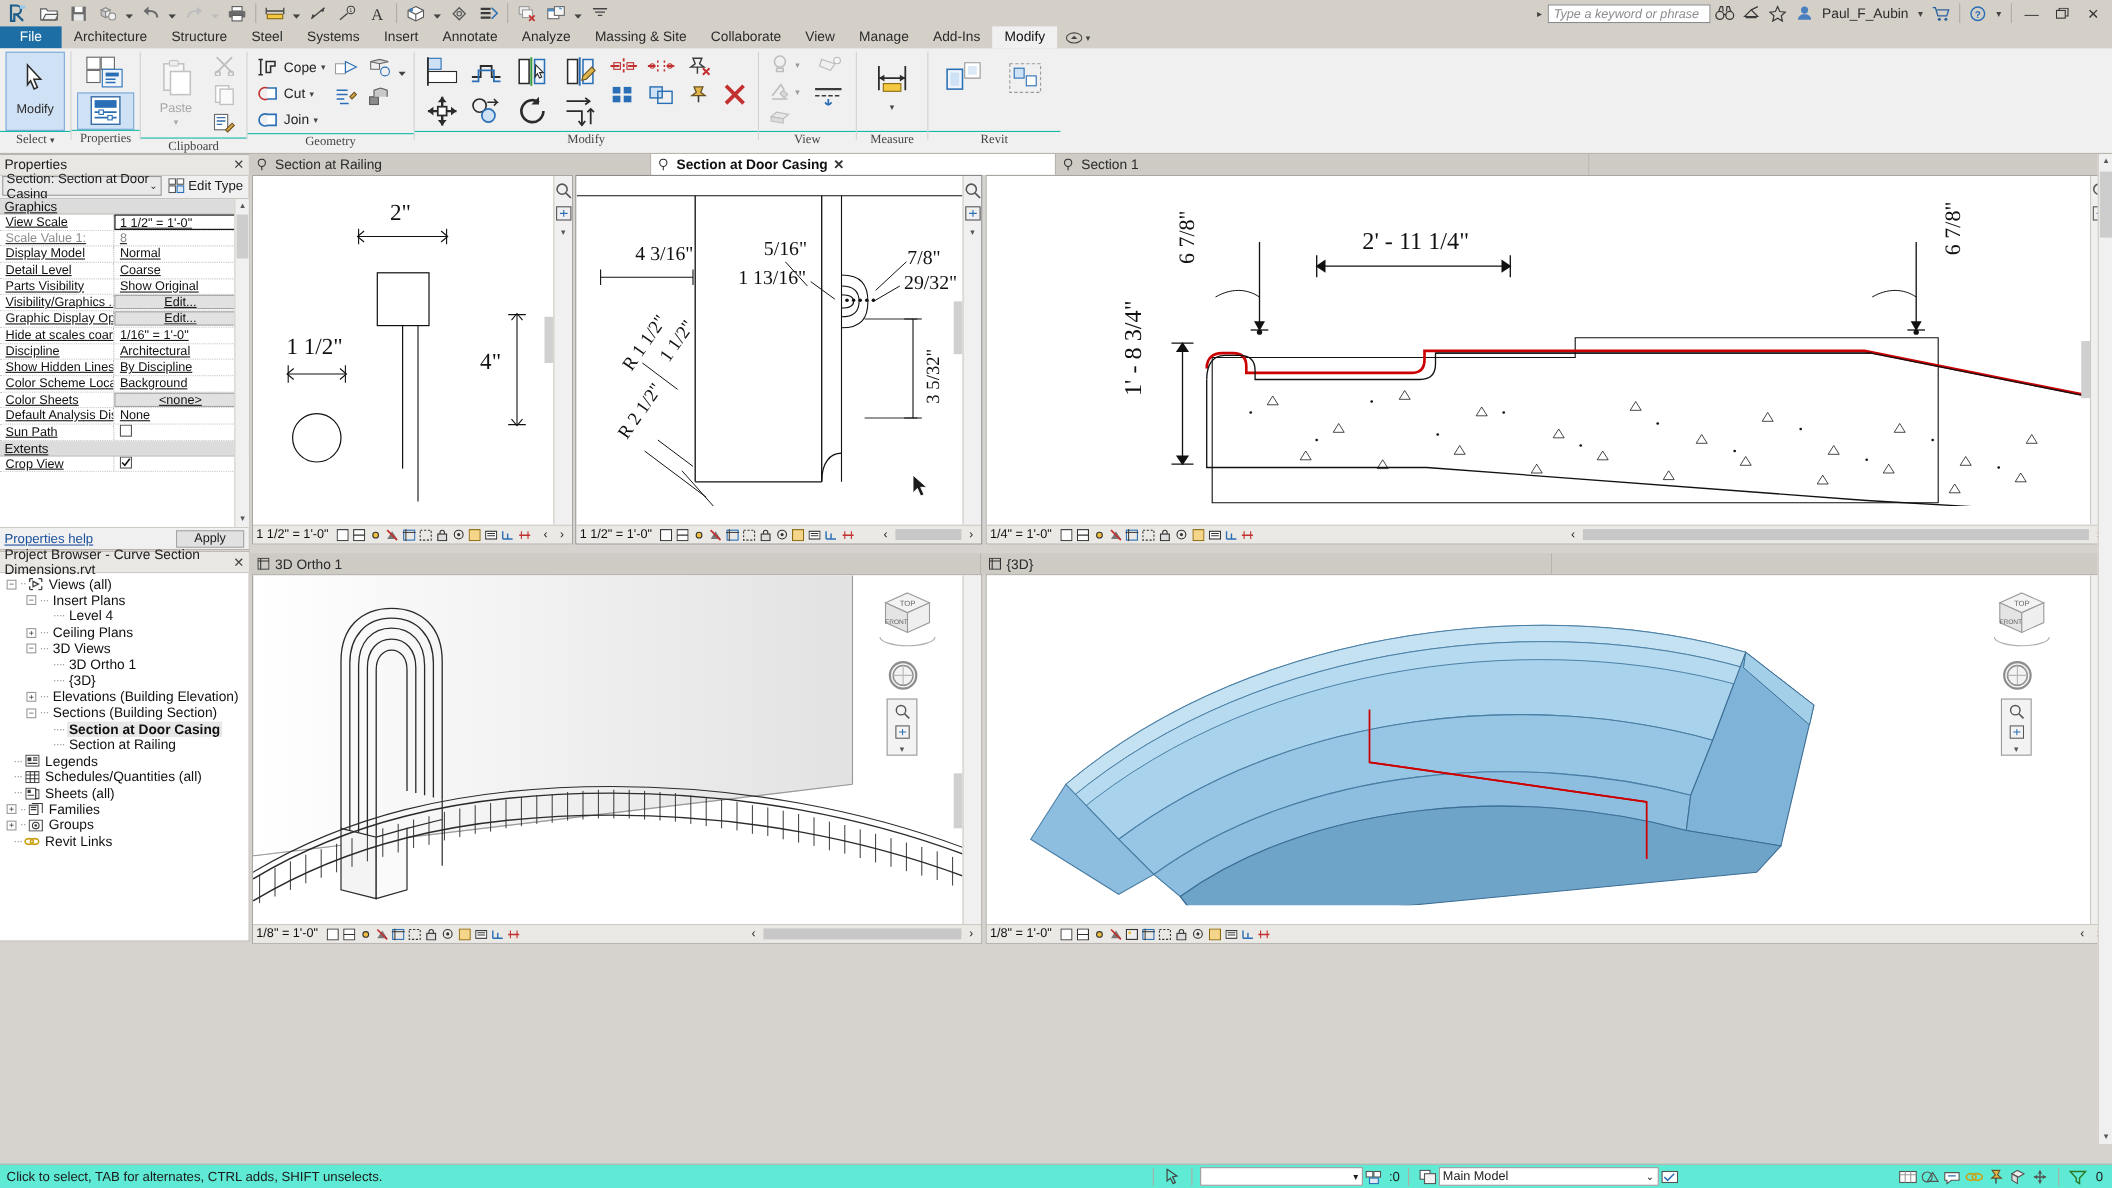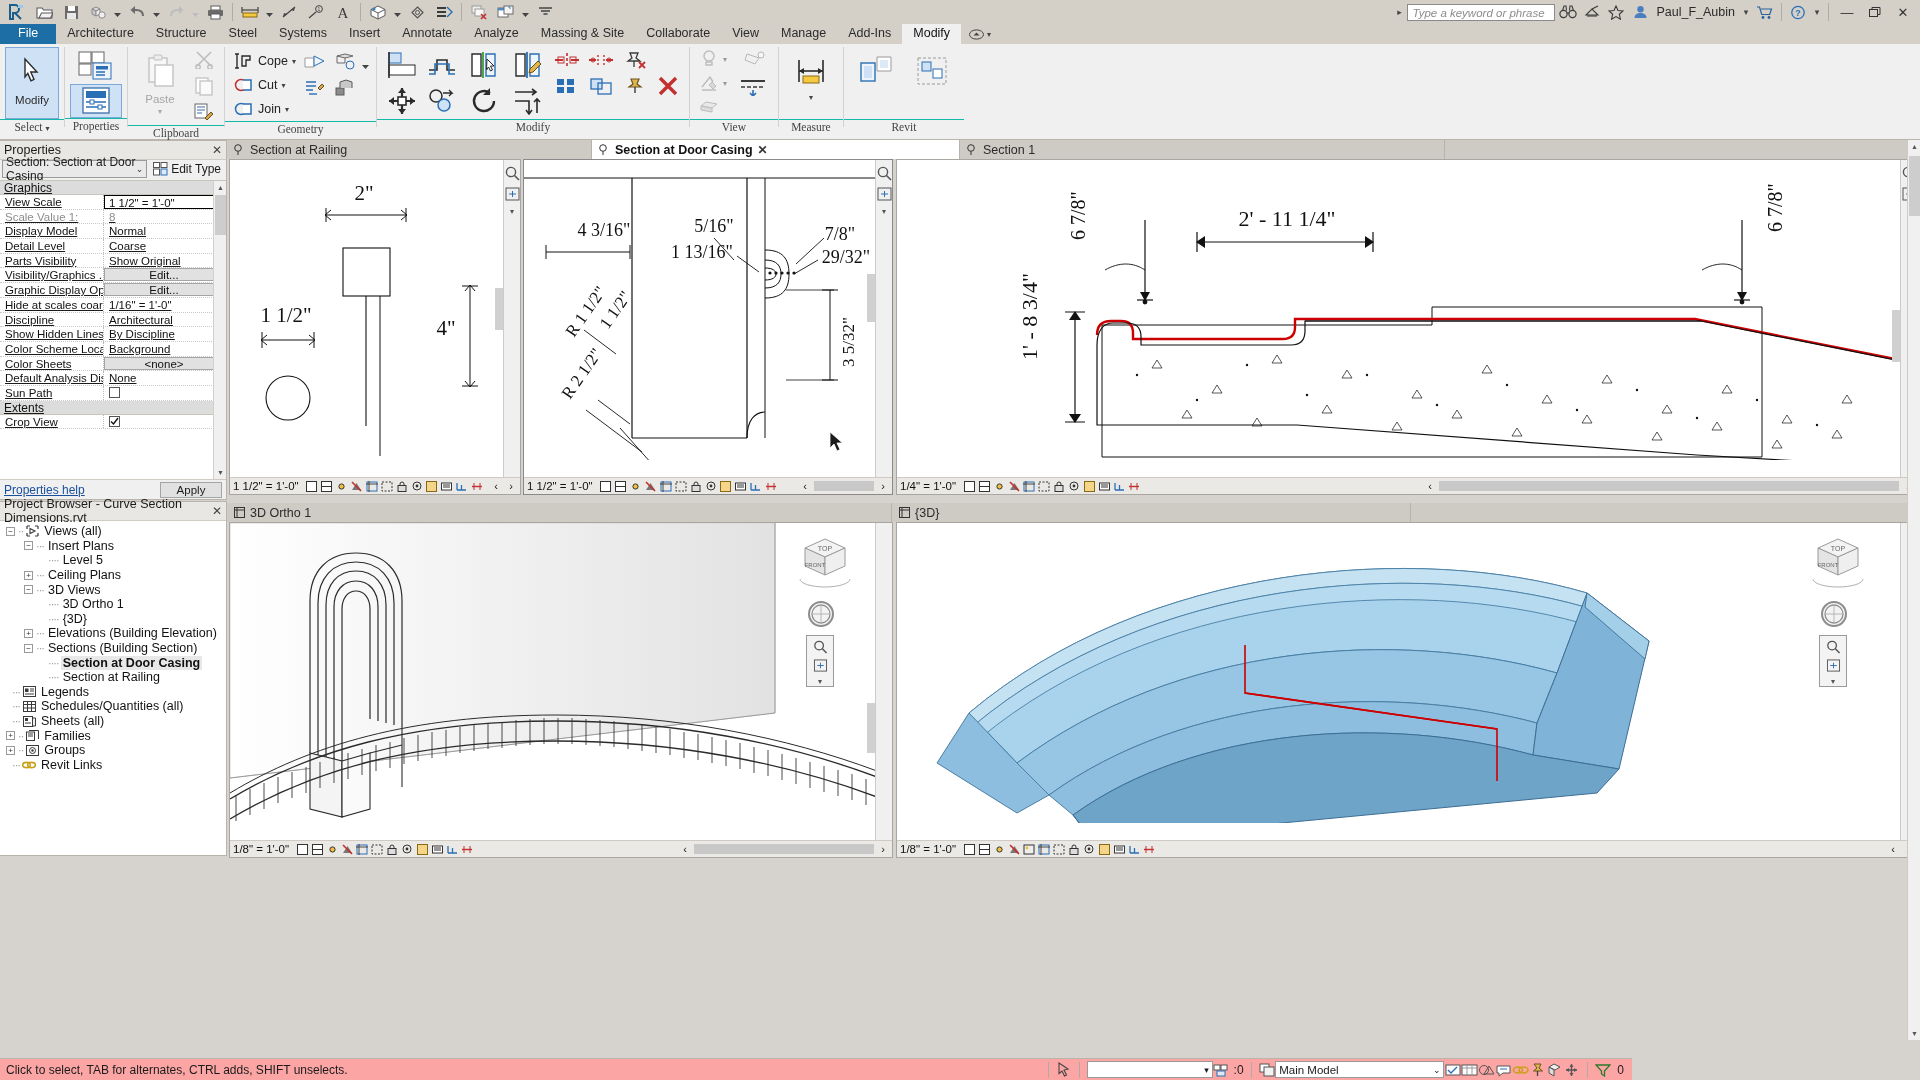--- a/index.html
+++ b/index.html
@@ -175,22 +175,22 @@
 
   
   .navcube { position:absolute; width:58px; height:56px; }
   .vwheel {
     position:absolute; width:26px; height:26px; border-radius:50%;
     border:2px solid #8d8d8d; background:#f3f3f3;
   }
 
   
   .statusbar {
-    position:absolute; left:0; bottom:0; width:1632px; height:22px;
-    background:#fca5a5; border-top:1px solid #b9b5ae;
+    position:absolute; left:0; bottom:0; width:1920px; height:22px;
+    background:#5eead4; border-top:1px solid #b9b5ae;
     display:flex; align-items:center; font-size:12px; color:#1b1b1b;
   }
   .sb-text { padding-left:6px; white-space:nowrap; }
   .sb-sep { width:1px; height:16px; background:#b0aca5; margin:0 7px; }
   .sb-combo {
     height:17px; border:1px solid #9a9a9a; background:#fff; display:flex;
     align-items:center; padding:0 3px; font-size:11.5px; min-width:110px;
   }
   .sb-combo .cv { margin-left:auto; font-size:9px; padding-left:6px; }
   .sb-icon { width:20px; height:18px; display:flex; align-items:center; justify-content:center; }
@@ -924,21 +924,21 @@
         <span class="lbl">Views (all)</span>
       </div>
 
       <div class="tnode" style="padding-left:22px;">
         <span class="exp">−</span>
           <span class="dashes">···</span>
         <span class="lbl">Insert Plans</span>
       </div>
       <div class="tnode" style="padding-left:46px;">
         <span class="dashes">····</span>
-        <span class="lbl">Level 5</span>
+        <span class="lbl">Level 4</span>
       </div>
       <div class="tnode" style="padding-left:22px;">
         <span class="exp">+</span>
           <span class="dashes">···</span>
         <span class="lbl">Ceiling Plans</span>
       </div>
       <div class="tnode" style="padding-left:22px;">
         <span class="exp">−</span>
           <span class="dashes">···</span>
         <span class="lbl">3D Views</span>

